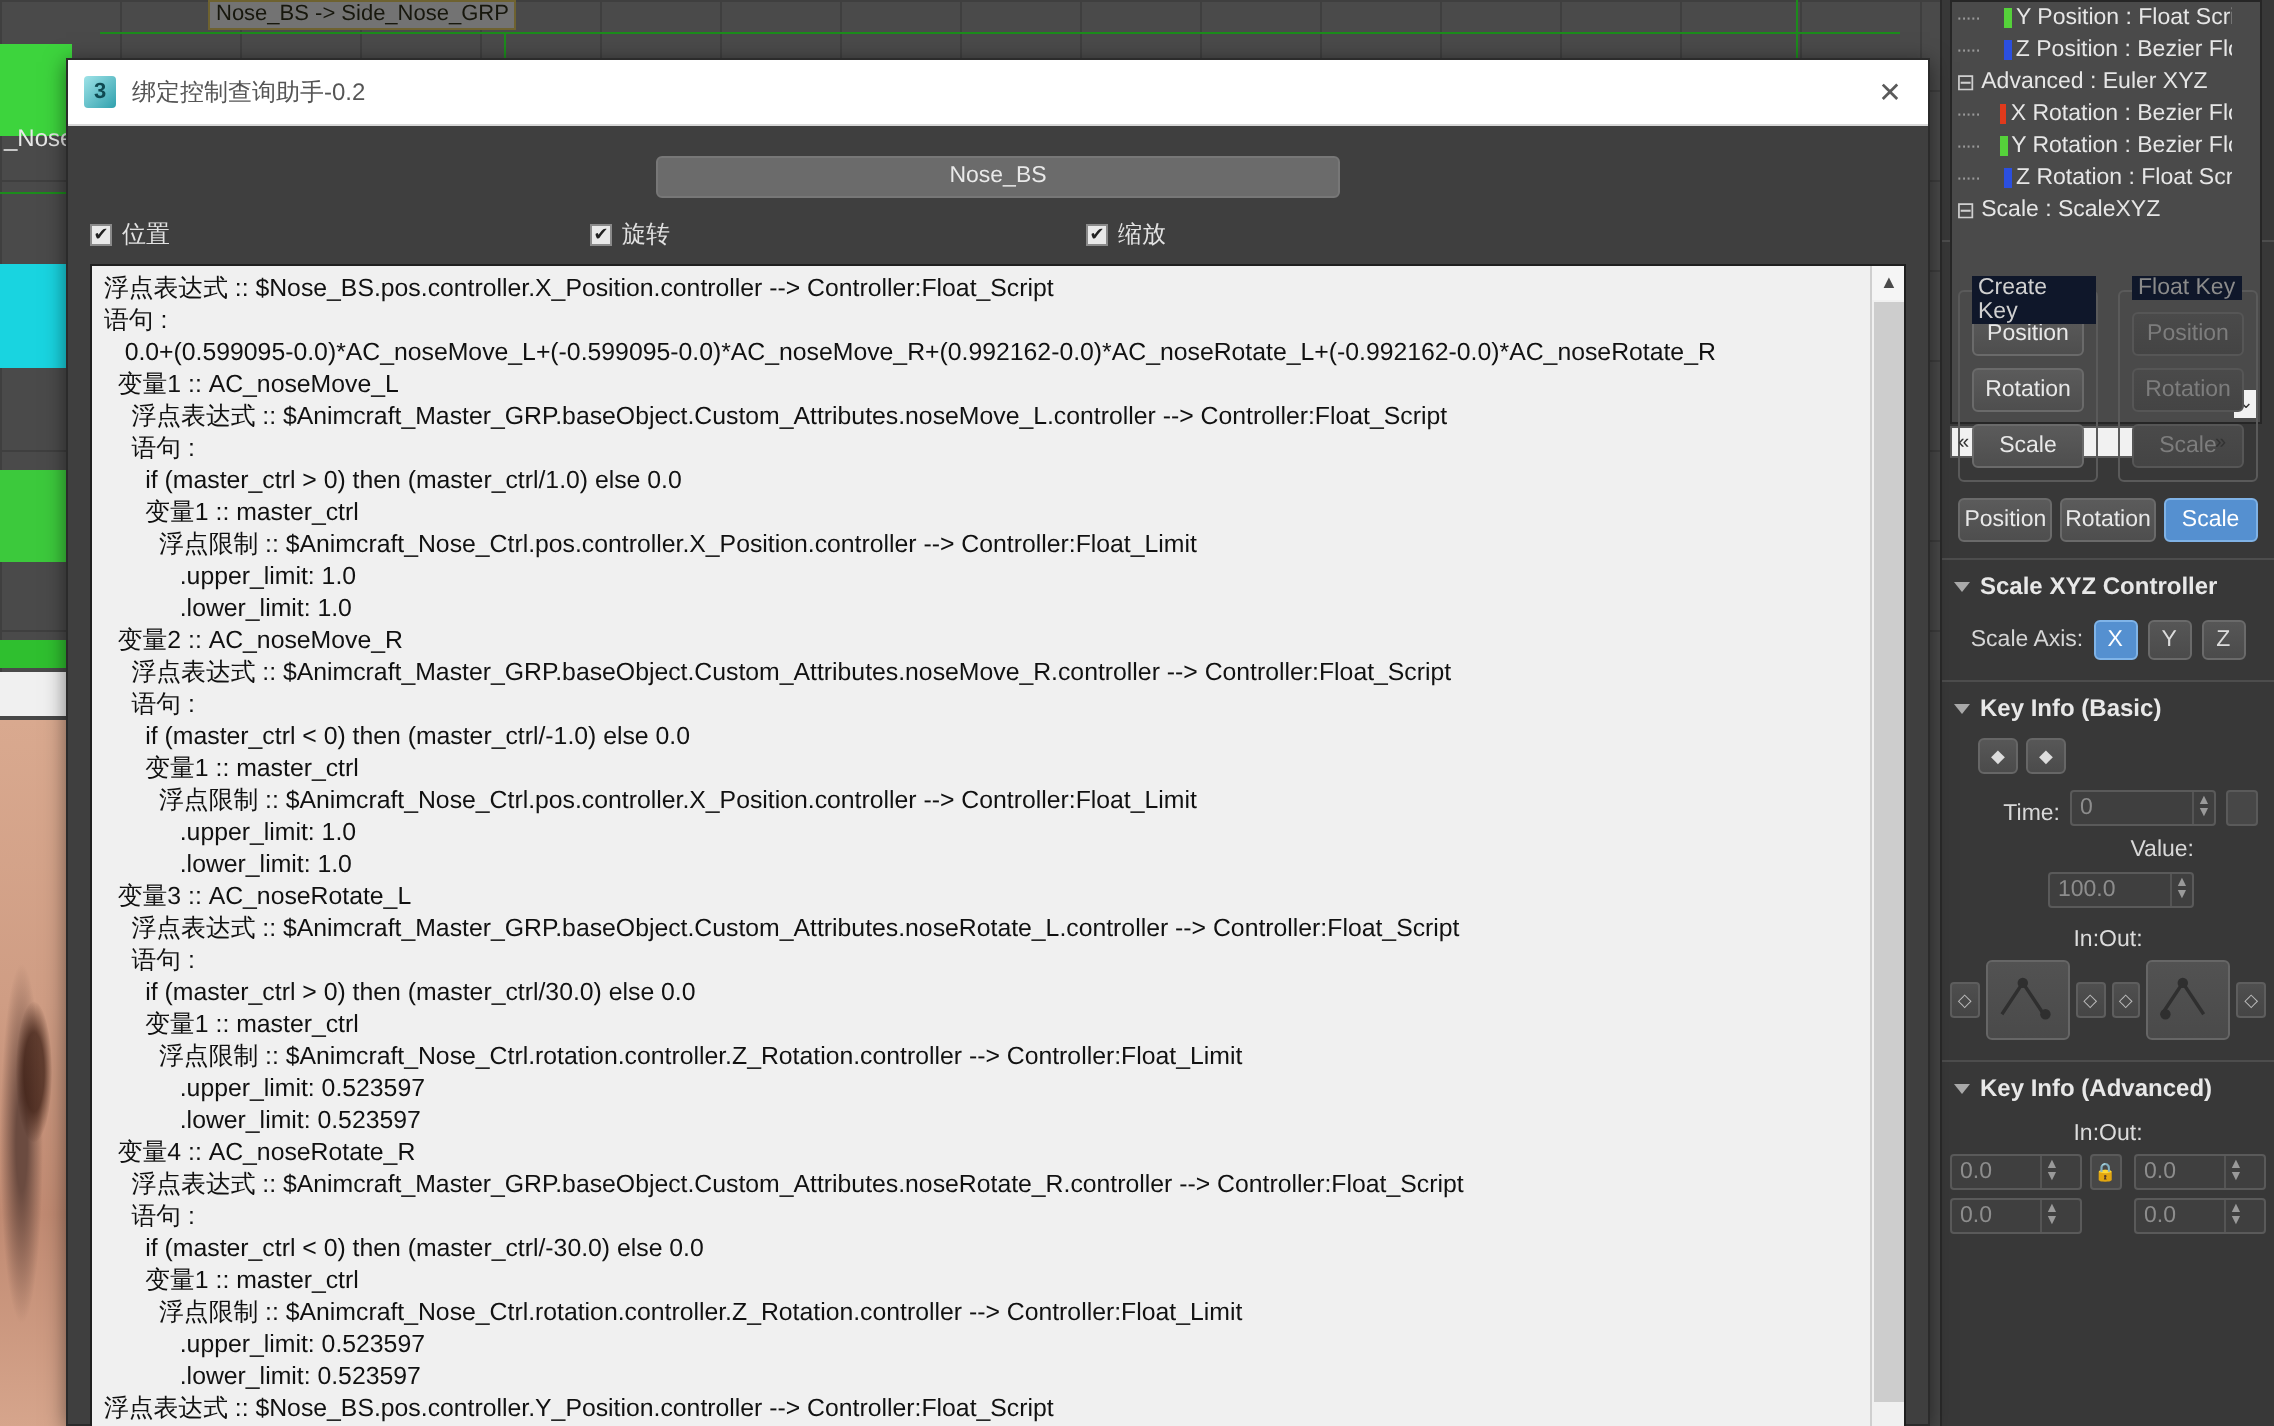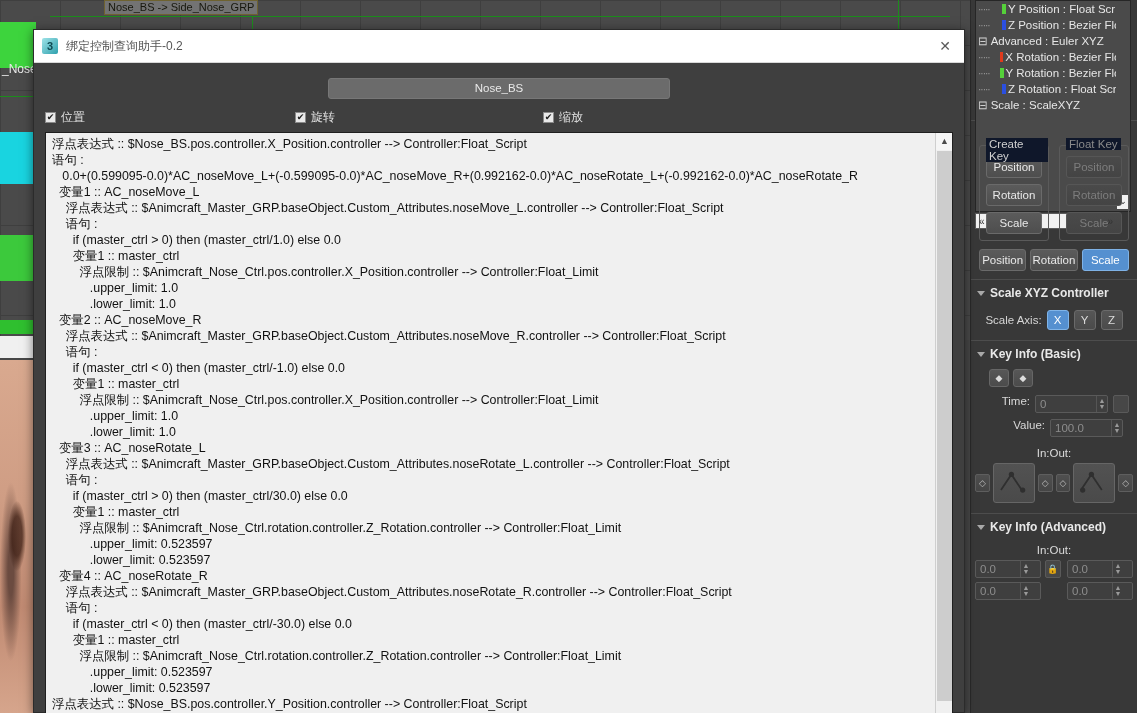--- a/index.html
+++ b/index.html
@@ -118,21 +118,21 @@
   .axis-lbl { font-size: 11.5px; color: #d6d6d6; }
   .axbtn { width: 22px; height: 20px; line-height: 18px; text-align: center; font-size: 11.5px;
            border: 1px solid #6a6a6a; border-radius: 3px; background: linear-gradient(#565656,#4b4b4b);
            color: #dcdcdc; cursor: pointer;}
   .axbtn.active { background: #5590d0; border-color: #80b4e8; color: #fff; }
 
   .smallbtns { display:flex; gap:4px; padding: 4px 0 6px 18px; }
   .sqbtn { width: 20px; height: 18px; border:1px solid #666; border-radius:3px;
            background: linear-gradient(#575757,#4b4b4b); color:#ddd; font-size:9px;
            text-align:center; line-height:16px; cursor:pointer;}
-  .field-row { display: flex; align-items: flex-start; justify-content: flex-end; gap: 5px;
+  .field-row { display: flex; align-items: flex-end; justify-content: flex-end; gap: 5px;
                padding: 2px 8px 4px; }
   .field-lbl { font-size: 11.5px; color: #d8d8d8; }
   .spin { display:flex; align-items:center; background:#3f3f3f; border:1px solid #5a5a5a;
           border-radius:2px; height:18px; }
   .spin input { background: transparent; border: none; color: #8d8d8d; font-size: 11.5px;
                 width: 60px; padding: 0 4px; outline: none; font-family:"Liberation Sans", sans-serif;}
   .spin .arrows { display:flex; flex-direction:column; width:11px; border-left:1px solid #555;
                   height:100%; justify-content:center; align-items:center; color:#9a9a9a; font-size:7px; line-height:6px;}
   .lockbtn { width:16px; height:18px; border:1px solid #5a5a5a; background:#474747; border-radius:2px;
              color:#aaa; font-size:9px; text-align:center; line-height:16px;}
@@ -327,21 +327,21 @@
         <button class="sqbtn">◆</button>
       </div>
       <div class="field-row">
         <span class="field-lbl">Time:</span>
         <span class="spin">
           <input readonly="" value="0" style="">
           <span class="arrows">▲<br>▼</span>
         </span>
         <span class="lockbtn"></span>
       </div>
-      <div class="field-row" style="padding-right:14px;">
+      <div class="field-row" style="padding-right:40px;flex-direction:column;">
         <span class="field-lbl">Value:</span>
         <span class="spin">
           <input readonly="" value="100.0" style="">
           <span class="arrows">▲<br>▼</span>
         </span>
       </div>
       <div class="inout-row">
         <span>In:</span>
         <span>Out:</span>
       </div>

